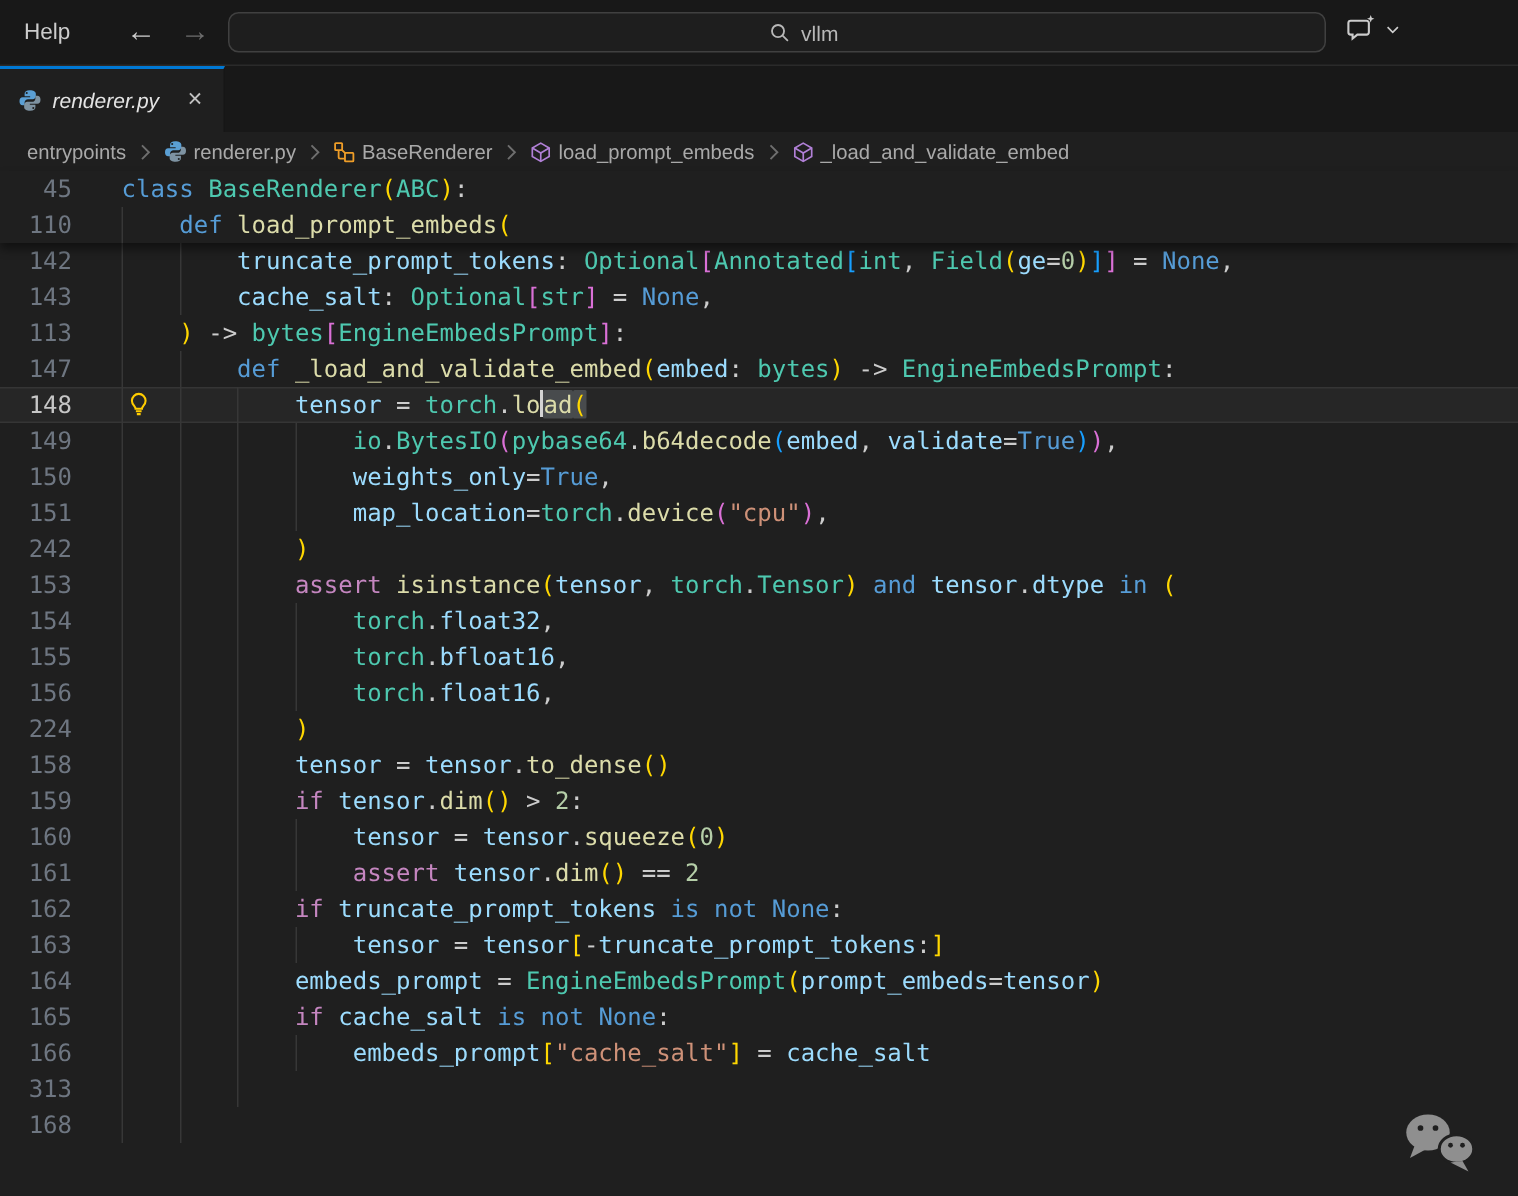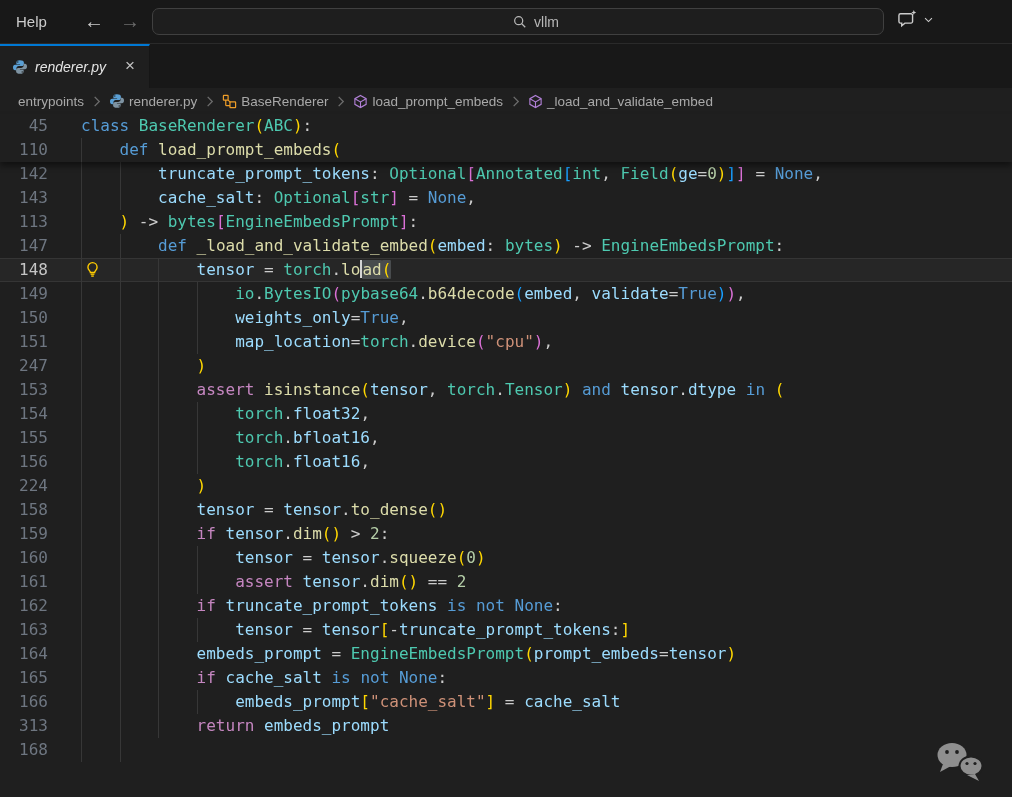--- a/index.html
+++ b/index.html
@@ -185,36 +185,36 @@
       <div class="code-line"><span class="gutter-num">113</span><span class="guide" style="left: calc(0ch + 81px);"></span><span class="line-content">    <span class="tk-b1">)</span><span class="tk-txt"> -&gt; </span><span class="tk-type">bytes</span><span class="tk-b2">[</span><span class="tk-type">EngineEmbedsPrompt</span><span class="tk-b2">]</span><span class="tk-txt">:</span></span></div>
       <div class="code-line"><span class="gutter-num">147</span><span class="guide" style="left: calc(0ch + 81px);"></span><span class="guide" style="left: calc(4ch + 81px);"></span><span class="line-content">        <span class="tk-kw">def</span><span class="tk-txt"> </span><span class="tk-fn">_load_and_validate_embed</span><span class="tk-b1">(</span><span class="tk-var">embed</span><span class="tk-txt">: </span><span class="tk-type">bytes</span><span class="tk-b1">)</span><span class="tk-txt"> -&gt; </span><span class="tk-type">EngineEmbedsPrompt</span><span class="tk-txt">:</span></span></div>
       <div class="code-line current"><span class="gutter-num">148</span><span class="lightbulb"><svg width="17" height="17" viewBox="0 0 16 16">
       <path d="M8 1.5a4.3 4.3 0 0 1 4.3 4.3c0 1.6-.9 2.6-1.6 3.5-.4.5-.7 1-.7 1.5H6c0-.5-.3-1-.7-1.5C4.6 8.4 3.7 7.4 3.7 5.8A4.3 4.3 0 0 1 8 1.5z" fill="none" stroke="#FFCC00" stroke-width="1.3"></path>
       <line x1="6.2" y1="12.4" x2="9.8" y2="12.4" stroke="#FFCC00" stroke-width="1.3"></line>
       <line x1="6.8" y1="14.2" x2="9.2" y2="14.2" stroke="#FFCC00" stroke-width="1.3"></line>
           </svg></span><span class="guide" style="left: calc(0ch + 81px);"></span><span class="guide" style="left: calc(4ch + 81px);"></span><span class="guide" style="left: calc(8ch + 81px);"></span><span class="line-content">            <span class="tk-var">tensor</span><span class="tk-txt"> = </span><span class="tk-type">torch</span><span class="tk-txt">.</span><span class="tk-fn">lo</span><span class="caret"></span><span class="tk-fn tok-hl">ad</span><span class="tk-b1 tok-hl">(</span></span></div>
       <div class="code-line"><span class="gutter-num">149</span><span class="guide" style="left: calc(0ch + 81px);"></span><span class="guide" style="left: calc(4ch + 81px);"></span><span class="guide" style="left: calc(8ch + 81px);"></span><span class="guide" style="left: calc(12ch + 81px);"></span><span class="line-content">                <span class="tk-type">io</span><span class="tk-txt">.</span><span class="tk-type">BytesIO</span><span class="tk-b2">(</span><span class="tk-type">pybase64</span><span class="tk-txt">.</span><span class="tk-fn">b64decode</span><span class="tk-b3">(</span><span class="tk-var">embed</span><span class="tk-txt">, </span><span class="tk-var">validate</span><span class="tk-txt">=</span><span class="tk-kw">True</span><span class="tk-b3">)</span><span class="tk-b2">)</span><span class="tk-txt">,</span></span></div>
       <div class="code-line"><span class="gutter-num">150</span><span class="guide" style="left: calc(0ch + 81px);"></span><span class="guide" style="left: calc(4ch + 81px);"></span><span class="guide" style="left: calc(8ch + 81px);"></span><span class="guide" style="left: calc(12ch + 81px);"></span><span class="line-content">                <span class="tk-var">weights_only</span><span class="tk-txt">=</span><span class="tk-kw">True</span><span class="tk-txt">,</span></span></div>
       <div class="code-line"><span class="gutter-num">151</span><span class="guide" style="left: calc(0ch + 81px);"></span><span class="guide" style="left: calc(4ch + 81px);"></span><span class="guide" style="left: calc(8ch + 81px);"></span><span class="guide" style="left: calc(12ch + 81px);"></span><span class="line-content">                <span class="tk-var">map_location</span><span class="tk-txt">=</span><span class="tk-type">torch</span><span class="tk-txt">.</span><span class="tk-fn">device</span><span class="tk-b2">(</span><span class="tk-str">"cpu"</span><span class="tk-b2">)</span><span class="tk-txt">,</span></span></div>
-      <div class="code-line"><span class="gutter-num">247</span><span class="guide" style="left: calc(0ch + 81px);"></span><span class="guide" style="left: calc(4ch + 81px);"></span><span class="guide" style="left: calc(8ch + 81px);"></span><span class="line-content">            <span class="tk-b1">)</span></span></div>
+      <div class="code-line"><span class="gutter-num">242</span><span class="guide" style="left: calc(0ch + 81px);"></span><span class="guide" style="left: calc(4ch + 81px);"></span><span class="guide" style="left: calc(8ch + 81px);"></span><span class="line-content">            <span class="tk-b1">)</span></span></div>
       <div class="code-line"><span class="gutter-num">153</span><span class="guide" style="left: calc(0ch + 81px);"></span><span class="guide" style="left: calc(4ch + 81px);"></span><span class="guide" style="left: calc(8ch + 81px);"></span><span class="line-content">            <span class="tk-ctrl">assert</span><span class="tk-txt"> </span><span class="tk-fn">isinstance</span><span class="tk-b1">(</span><span class="tk-var">tensor</span><span class="tk-txt">, </span><span class="tk-type">torch</span><span class="tk-txt">.</span><span class="tk-type">Tensor</span><span class="tk-b1">)</span><span class="tk-txt"> </span><span class="tk-kw">and</span><span class="tk-txt"> </span><span class="tk-var">tensor</span><span class="tk-txt">.</span><span class="tk-var">dtype</span><span class="tk-txt"> </span><span class="tk-kw">in</span><span class="tk-txt"> </span><span class="tk-b1">(</span></span></div>
       <div class="code-line"><span class="gutter-num">154</span><span class="guide" style="left: calc(0ch + 81px);"></span><span class="guide" style="left: calc(4ch + 81px);"></span><span class="guide" style="left: calc(8ch + 81px);"></span><span class="guide" style="left: calc(12ch + 81px);"></span><span class="line-content">                <span class="tk-type">torch</span><span class="tk-txt">.</span><span class="tk-var">float32</span><span class="tk-txt">,</span></span></div>
       <div class="code-line"><span class="gutter-num">155</span><span class="guide" style="left: calc(0ch + 81px);"></span><span class="guide" style="left: calc(4ch + 81px);"></span><span class="guide" style="left: calc(8ch + 81px);"></span><span class="guide" style="left: calc(12ch + 81px);"></span><span class="line-content">                <span class="tk-type">torch</span><span class="tk-txt">.</span><span class="tk-var">bfloat16</span><span class="tk-txt">,</span></span></div>
       <div class="code-line"><span class="gutter-num">156</span><span class="guide" style="left: calc(0ch + 81px);"></span><span class="guide" style="left: calc(4ch + 81px);"></span><span class="guide" style="left: calc(8ch + 81px);"></span><span class="guide" style="left: calc(12ch + 81px);"></span><span class="line-content">                <span class="tk-type">torch</span><span class="tk-txt">.</span><span class="tk-var">float16</span><span class="tk-txt">,</span></span></div>
       <div class="code-line"><span class="gutter-num">224</span><span class="guide" style="left: calc(0ch + 81px);"></span><span class="guide" style="left: calc(4ch + 81px);"></span><span class="guide" style="left: calc(8ch + 81px);"></span><span class="line-content">            <span class="tk-b1">)</span></span></div>
       <div class="code-line"><span class="gutter-num">158</span><span class="guide" style="left: calc(0ch + 81px);"></span><span class="guide" style="left: calc(4ch + 81px);"></span><span class="guide" style="left: calc(8ch + 81px);"></span><span class="line-content">            <span class="tk-var">tensor</span><span class="tk-txt"> = </span><span class="tk-var">tensor</span><span class="tk-txt">.</span><span class="tk-fn">to_dense</span><span class="tk-b1">()</span></span></div>
       <div class="code-line"><span class="gutter-num">159</span><span class="guide" style="left: calc(0ch + 81px);"></span><span class="guide" style="left: calc(4ch + 81px);"></span><span class="guide" style="left: calc(8ch + 81px);"></span><span class="line-content">            <span class="tk-ctrl">if</span><span class="tk-txt"> </span><span class="tk-var">tensor</span><span class="tk-txt">.</span><span class="tk-fn">dim</span><span class="tk-b1">()</span><span class="tk-txt"> &gt; </span><span class="tk-num">2</span><span class="tk-txt">:</span></span></div>
       <div class="code-line"><span class="gutter-num">160</span><span class="guide" style="left: calc(0ch + 81px);"></span><span class="guide" style="left: calc(4ch + 81px);"></span><span class="guide" style="left: calc(8ch + 81px);"></span><span class="guide" style="left: calc(12ch + 81px);"></span><span class="line-content">                <span class="tk-var">tensor</span><span class="tk-txt"> = </span><span class="tk-var">tensor</span><span class="tk-txt">.</span><span class="tk-fn">squeeze</span><span class="tk-b1">(</span><span class="tk-num">0</span><span class="tk-b1">)</span></span></div>
       <div class="code-line"><span class="gutter-num">161</span><span class="guide" style="left: calc(0ch + 81px);"></span><span class="guide" style="left: calc(4ch + 81px);"></span><span class="guide" style="left: calc(8ch + 81px);"></span><span class="guide" style="left: calc(12ch + 81px);"></span><span class="line-content">                <span class="tk-ctrl">assert</span><span class="tk-txt"> </span><span class="tk-var">tensor</span><span class="tk-txt">.</span><span class="tk-fn">dim</span><span class="tk-b1">()</span><span class="tk-txt"> == </span><span class="tk-num">2</span></span></div>
       <div class="code-line"><span class="gutter-num">162</span><span class="guide" style="left: calc(0ch + 81px);"></span><span class="guide" style="left: calc(4ch + 81px);"></span><span class="guide" style="left: calc(8ch + 81px);"></span><span class="line-content">            <span class="tk-ctrl">if</span><span class="tk-txt"> </span><span class="tk-var">truncate_prompt_tokens</span><span class="tk-txt"> </span><span class="tk-kw">is</span><span class="tk-txt"> </span><span class="tk-kw">not</span><span class="tk-txt"> </span><span class="tk-kw">None</span><span class="tk-txt">:</span></span></div>
       <div class="code-line"><span class="gutter-num">163</span><span class="guide" style="left: calc(0ch + 81px);"></span><span class="guide" style="left: calc(4ch + 81px);"></span><span class="guide" style="left: calc(8ch + 81px);"></span><span class="guide" style="left: calc(12ch + 81px);"></span><span class="line-content">                <span class="tk-var">tensor</span><span class="tk-txt"> = </span><span class="tk-var">tensor</span><span class="tk-b1">[</span><span class="tk-txt">-</span><span class="tk-var">truncate_prompt_tokens</span><span class="tk-txt">:</span><span class="tk-b1">]</span></span></div>
       <div class="code-line"><span class="gutter-num">164</span><span class="guide" style="left: calc(0ch + 81px);"></span><span class="guide" style="left: calc(4ch + 81px);"></span><span class="guide" style="left: calc(8ch + 81px);"></span><span class="line-content">            <span class="tk-var">embeds_prompt</span><span class="tk-txt"> = </span><span class="tk-type">EngineEmbedsPrompt</span><span class="tk-b1">(</span><span class="tk-var">prompt_embeds</span><span class="tk-txt">=</span><span class="tk-var">tensor</span><span class="tk-b1">)</span></span></div>
       <div class="code-line"><span class="gutter-num">165</span><span class="guide" style="left: calc(0ch + 81px);"></span><span class="guide" style="left: calc(4ch + 81px);"></span><span class="guide" style="left: calc(8ch + 81px);"></span><span class="line-content">            <span class="tk-ctrl">if</span><span class="tk-txt"> </span><span class="tk-var">cache_salt</span><span class="tk-txt"> </span><span class="tk-kw">is</span><span class="tk-txt"> </span><span class="tk-kw">not</span><span class="tk-txt"> </span><span class="tk-kw">None</span><span class="tk-txt">:</span></span></div>
       <div class="code-line"><span class="gutter-num">166</span><span class="guide" style="left: calc(0ch + 81px);"></span><span class="guide" style="left: calc(4ch + 81px);"></span><span class="guide" style="left: calc(8ch + 81px);"></span><span class="guide" style="left: calc(12ch + 81px);"></span><span class="line-content">                <span class="tk-var">embeds_prompt</span><span class="tk-b1">[</span><span class="tk-str">"cache_salt"</span><span class="tk-b1">]</span><span class="tk-txt"> = </span><span class="tk-var">cache_salt</span></span></div>
-      <div class="code-line"><span class="gutter-num">313</span><span class="guide" style="left: calc(0ch + 81px);"></span><span class="guide" style="left: calc(4ch + 81px);"></span><span class="guide" style="left: calc(8ch + 81px);"></span><span class="line-content">            <span class="tk-ctrl">return</span><span class="tk-txt"> </span><span class="tk-var">embeds_prompt</span></span></div>
+      <div class="code-line"><span class="gutter-num">313</span><span class="guide" style="left: calc(0ch + 81px);"></span><span class="guide" style="left: calc(4ch + 81px);"></span><span class="guide" style="left: calc(8ch + 81px);"></span></div>
       <div class="code-line"><span class="gutter-num">168</span><span class="guide" style="left: calc(0ch + 81px);"></span><span class="guide" style="left: calc(4ch + 81px);"></span><span class="line-content"></span></div>
     </div>
 </div>
 
 <div class="watermark">
   <span>
     <svg width="50" height="42" viewBox="0 0 50 42">
       <ellipse cx="16" cy="14" rx="14.5" ry="12" fill="#8f8f8f"></ellipse>
       <polygon points="7,23 4,31 15,25" fill="#8f8f8f"></polygon>
       <circle cx="11" cy="11" r="1.9" fill="#1f1f1f"></circle>

